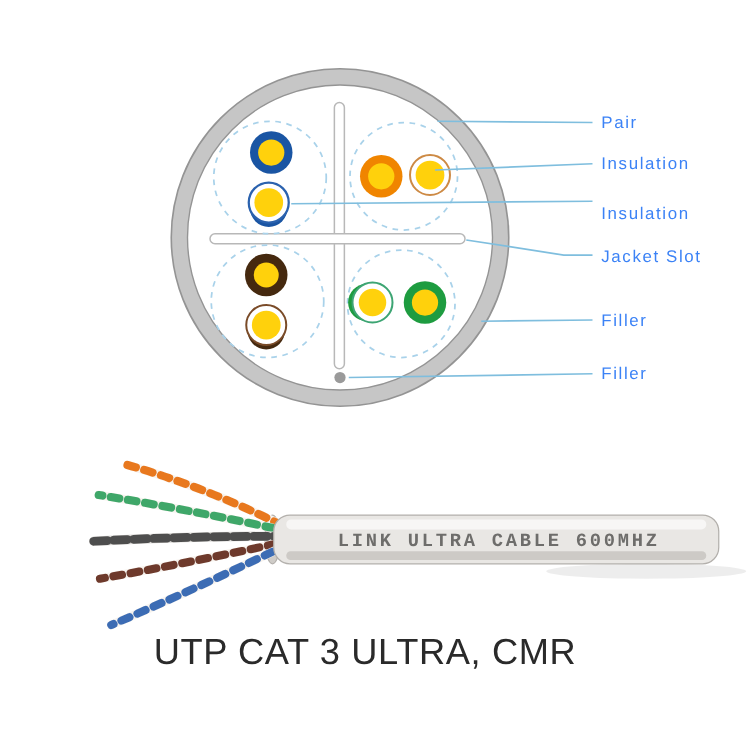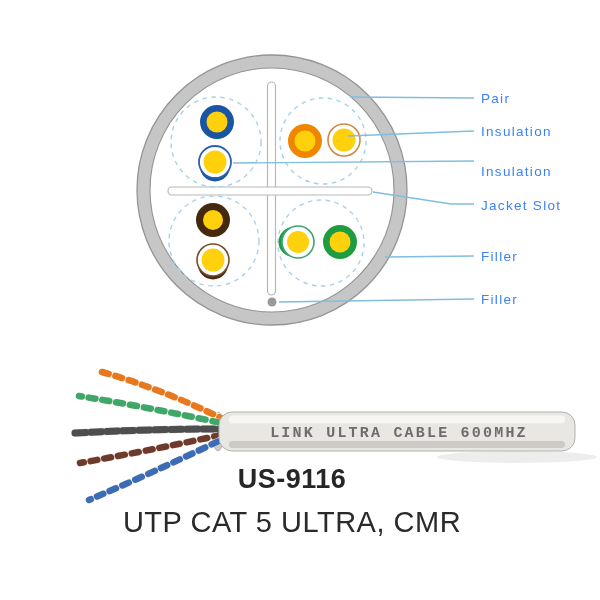--- a/index.html
+++ b/index.html
@@ -126,16 +126,15 @@
 
       <g>
         <rect x="172" y="57" width="356" height="39" rx="13" fill="#e9e7e4" stroke="#b3b0ac" stroke-width="1"></rect>
         <rect x="182" y="60.5" width="336" height="8" rx="4" fill="#f7f6f5"></rect>
         <rect x="182" y="86" width="336" height="7" rx="3.5" fill="#cdcac6"></rect>
         <text x="352" y="82" text-anchor="middle" font-family="Liberation Mono, monospace" font-size="15" font-weight="bold" letter-spacing="2.2" fill="#6e6d6b">LINK ULTRA CABLE 600MHZ</text>
       </g>
     </svg>
   </div>
 
-  <div class="caption-model">US-9116</div>
-  <div class="caption-desc">UTP CAT 5 ULTRA, CMR</div>
+  <div class="caption-desc">UTP CAT 3 ULTRA, CMR</div>
 
 </div>
 
 </body></html>

